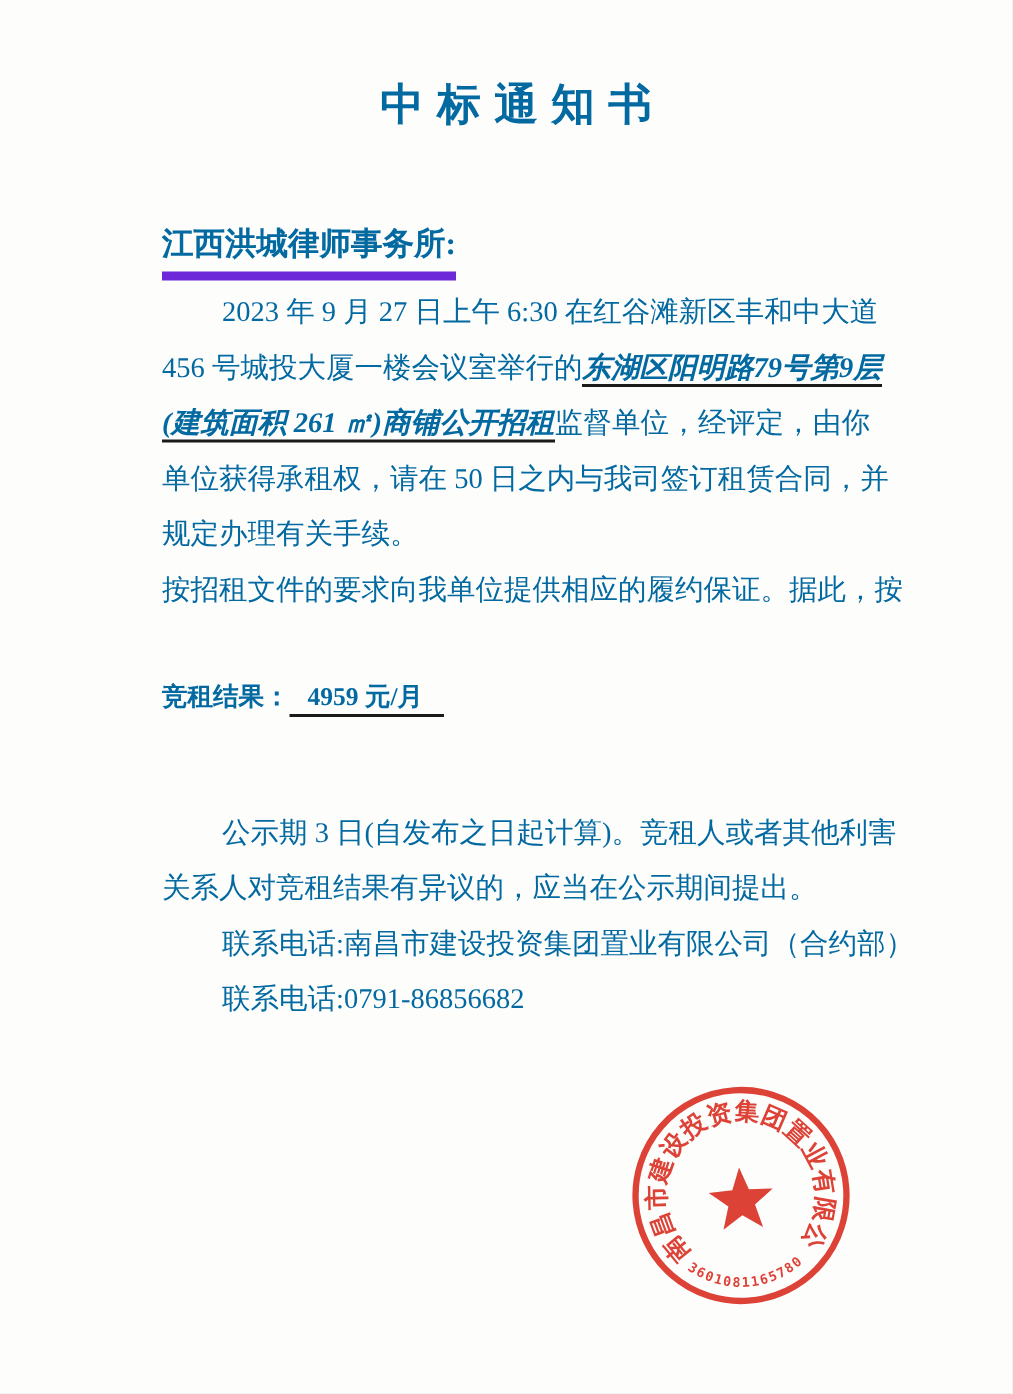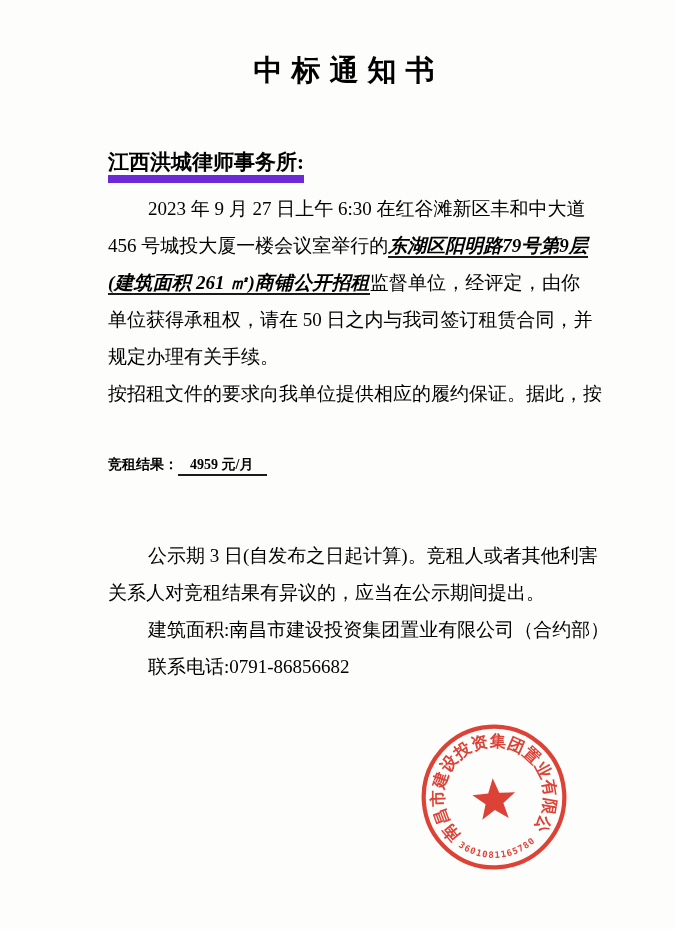--- a/index.html
+++ b/index.html
@@ -5,62 +5,62 @@
   html,body{margin:0;padding:0;background:#e8e8e8;}
   .page{
     position:relative;
     width:675px;height:929px;
     margin:0 auto;
     background:#fdfdfc;
     box-sizing:border-box;
     padding:0 95px 0 108px;
     overflow:hidden;
     font-family:"Liberation Serif","DejaVu Serif",serif;
-    color:#000000;
+    color:#0369a1;
   }
   .title{
     margin:0;
     padding-top:52px;
     font-size:29px;
     line-height:36px;
     font-weight:600;
     text-align:center;
     letter-spacing:9px;
     text-indent:9px; 
   }
   .addressee{
     margin-top:60px;
     font-size:21px;
     line-height:28px;
   }
   .addressee .u{
     font-weight:bold;
-    border-bottom:8px solid #6d28d9;
-    padding-bottom:1px;
+    border-bottom:6px solid #6d28d9;
+    padding-bottom:7px;
   }
   .bodytext{margin-top:14px;}
   .line{
     margin:0;
     font-size:19px;
     line-height:37px;
     white-space:nowrap;
   }
   .fill{
     text-align:justify;
     text-align-last:justify;
   }
   .indent{padding-left:40px;}
   .em{
     font-weight:bold;
     border-bottom:2px solid #1b1b1b;
     font-style:italic;
   }
   .result{
     margin-top:38px;
-    font-size:14px;
+    font-size:17px;
     line-height:30px;
     font-weight:bold;
     white-space:nowrap;
   }
   .result .value{
     border-bottom:2px solid #1b1b1b;
     padding:0 14px 2px 12px;
   }
   .notice{margin-top:57px;}
   .signature{
@@ -115,21 +115,21 @@
     <p class="line fill">按招租文件的要求向我单位提供相应的履约保证。据此，按</p>
   </div>
 
   <div class="result">
     <span>竞租结果：</span><span class="value">4959 元/月</span>
   </div>
 
   <div class="notice">
     <p class="line fill indent">公示期 3 日(自发布之日起计算)。竞租人或者其他利害</p>
     <p class="line">关系人对竞租结果有异议的，应当在公示期间提出。</p>
-    <p class="line indent">建筑面积:南昌市建设投资集团置业有限公司（合约部）</p>
+    <p class="line indent">联系电话:南昌市建设投资集团置业有限公司（合约部）</p>
     <p class="line indent">联系电话:0791-86856682</p>
   </div>
 
 
   <svg class="stamp" viewBox="0 0 160 160" width="150" height="158">
     <defs>
       <path id="arcTop" d="M 41.8 118.2 A 54 54 0 1 1 118.2 118.2" fill="none"></path>
       <path id="arcBottom" d="M 38.2 129.8 A 65 65 0 0 0 121.8 129.8" fill="none"></path>
     </defs>
     <circle cx="80" cy="80" r="75" fill="none" stroke-width="4.5" stroke="#dd3226"></circle>

